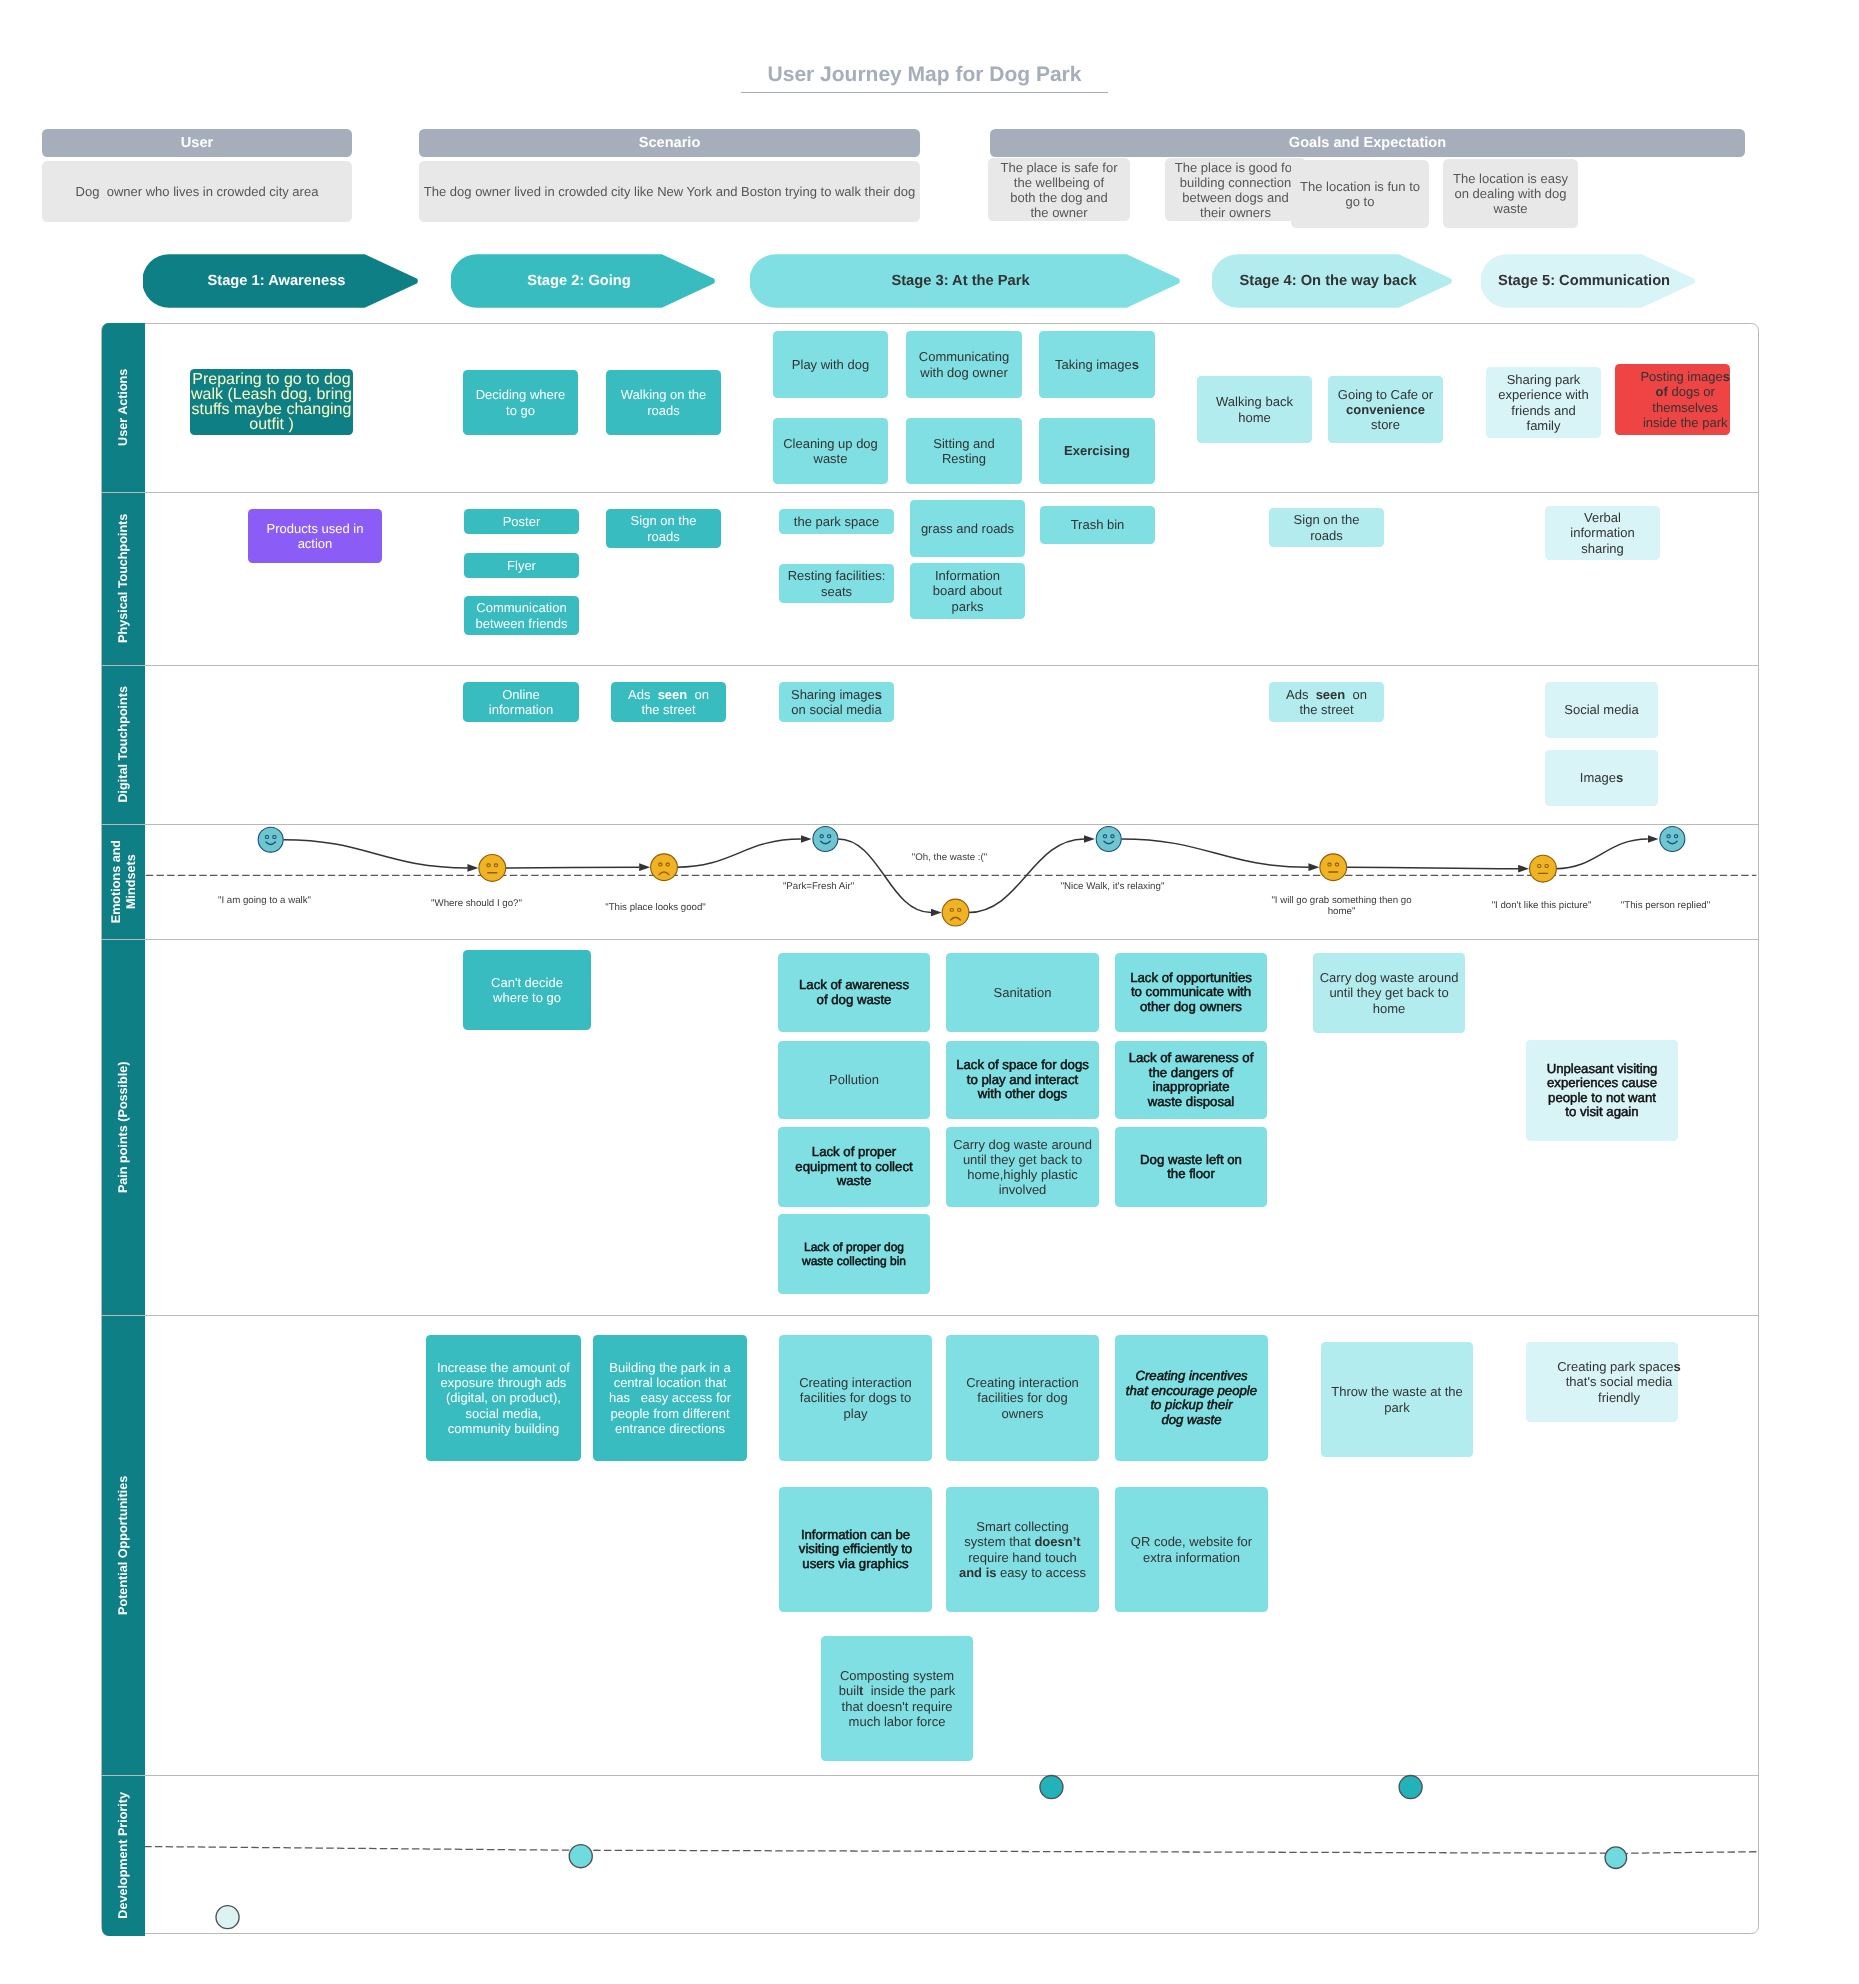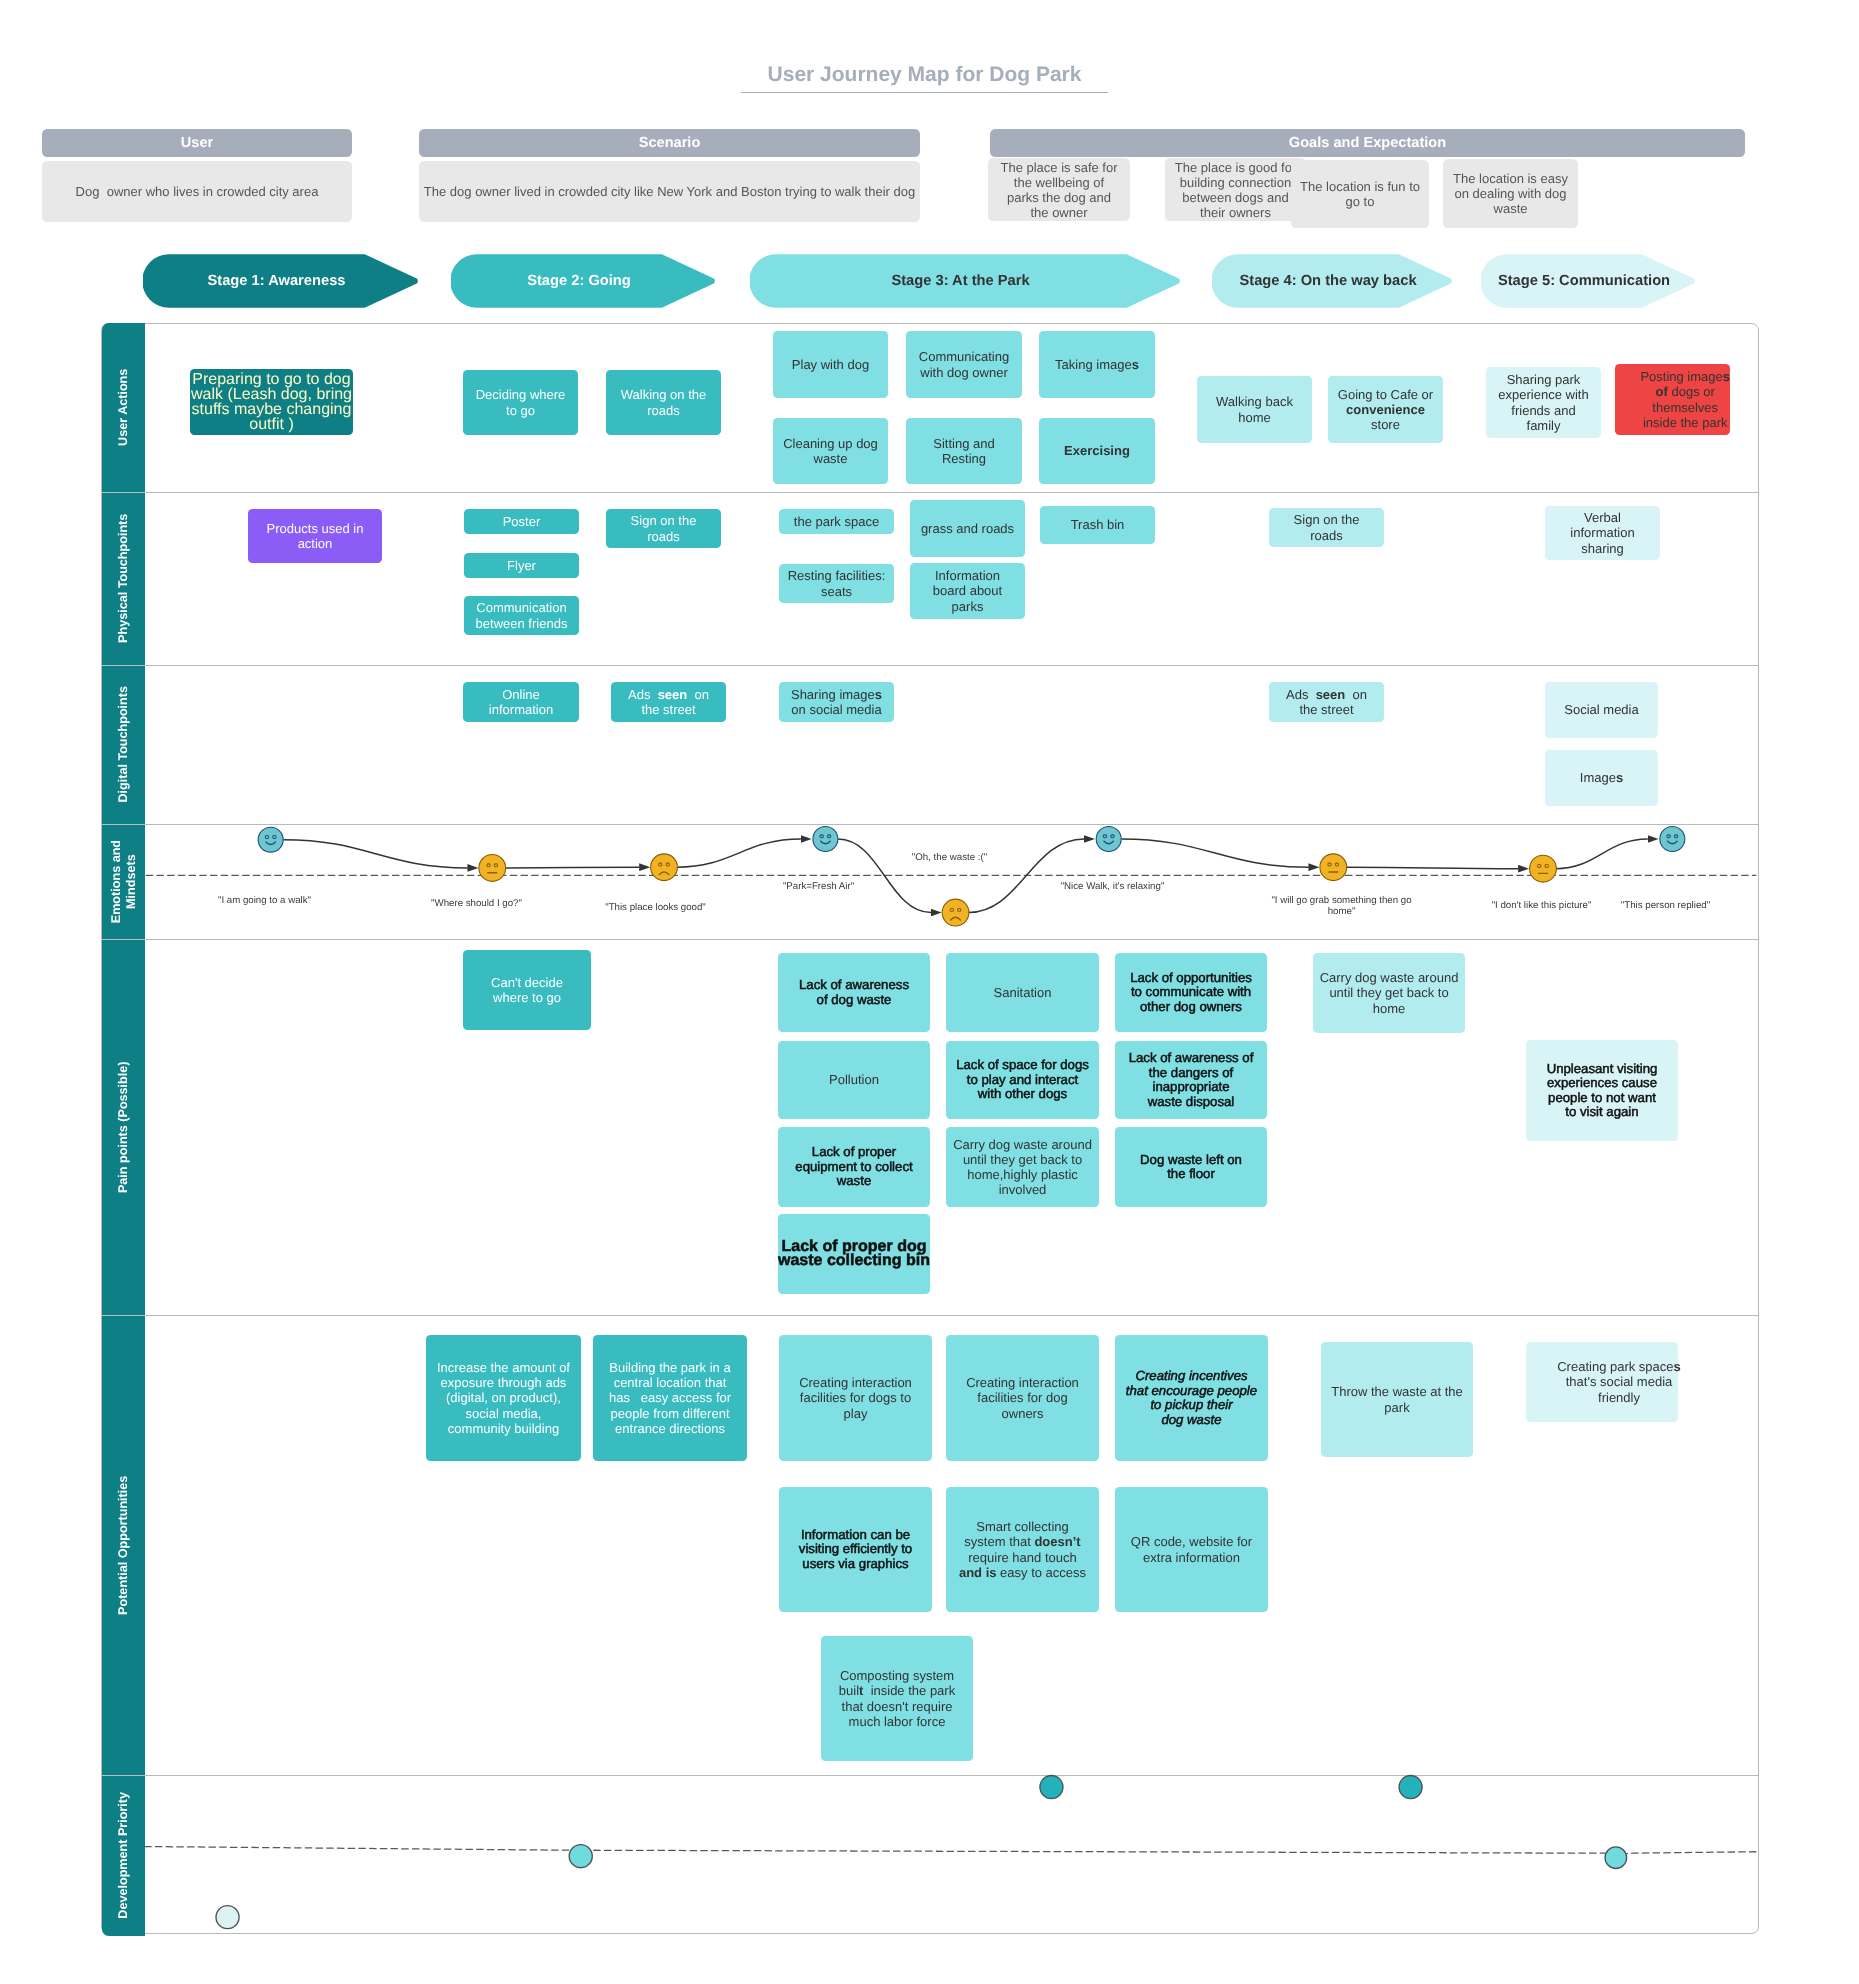--- a/index.html
+++ b/index.html
@@ -61,21 +61,21 @@
           <span>The dog owner lived in crowded city like New York and Boston trying to walk their dog</span>
         </div>
       </div>
       <div class="abs panel-head" style="left: 990px; top: 129px; width: 755px; height: 28px;">
         <span>Goals and Expectation</span>
       </div>
       <div class="abs panel-body" style="left: 988px; top: 158px; width: 142px; height: 63px;">
         <div>
           <span>The place is safe for</span>
           <span>the wellbeing of</span>
-          <span>parks the dog and</span>
+          <span>both the dog and</span>
           <span>the owner</span>
         </div>
       </div>
       <div class="abs panel-body" style="left: 1139px; top: 158px; width: 141px; height: 63px; margin-left: 26px;">
         <div>
           <span>The place is good for</span>
           <span>building connection</span>
           <span>between dogs and</span>
           <span>their owners</span>
         </div>
@@ -358,21 +358,21 @@
           <span>Pollution</span>
         </div>
       </div>
       <div class="abs card" style="left: 778px; top: 1127px; width: 152px; height: 80px; background: rgb(127, 223, 226); color: rgb(17, 17, 17); font-size: 13.2px; line-height: 14.5px; font-weight: normal; -webkit-text-stroke: 0.5px rgb(17, 17, 17);">
         <div>
           <span>Lack of proper</span>
           <span>equipment to collect</span>
           <span>waste</span>
         </div>
       </div>
-      <div class="abs card" style="left: 778px; top: 1214px; width: 152px; height: 80px; background: rgb(127, 223, 226); color: rgb(17, 17, 17); font-size: 16px; line-height: 14.5px; font-weight: bold; -webkit-text-stroke: 0.5px rgb(17, 17, 17);">
+      <div class="abs card" style="left: 778px; top: 1214px; width: 152px; height: 80px; background: rgb(127, 223, 226); color: rgb(17, 17, 17); font-size: 12px; line-height: 14.5px; font-weight: normal; -webkit-text-stroke: 0.5px rgb(17, 17, 17);">
         <div>
           <span>Lack of proper dog</span>
           <span>waste collecting bin</span>
         </div>
       </div>
       <div class="abs card" style="left: 946px; top: 953px; width: 153px; height: 79px; background: rgb(127, 223, 226); color: rgb(51, 51, 51); font-size: 13px; line-height: 15.2px;">
         <div>
           <span>Sanitation</span>
         </div>
       </div>

